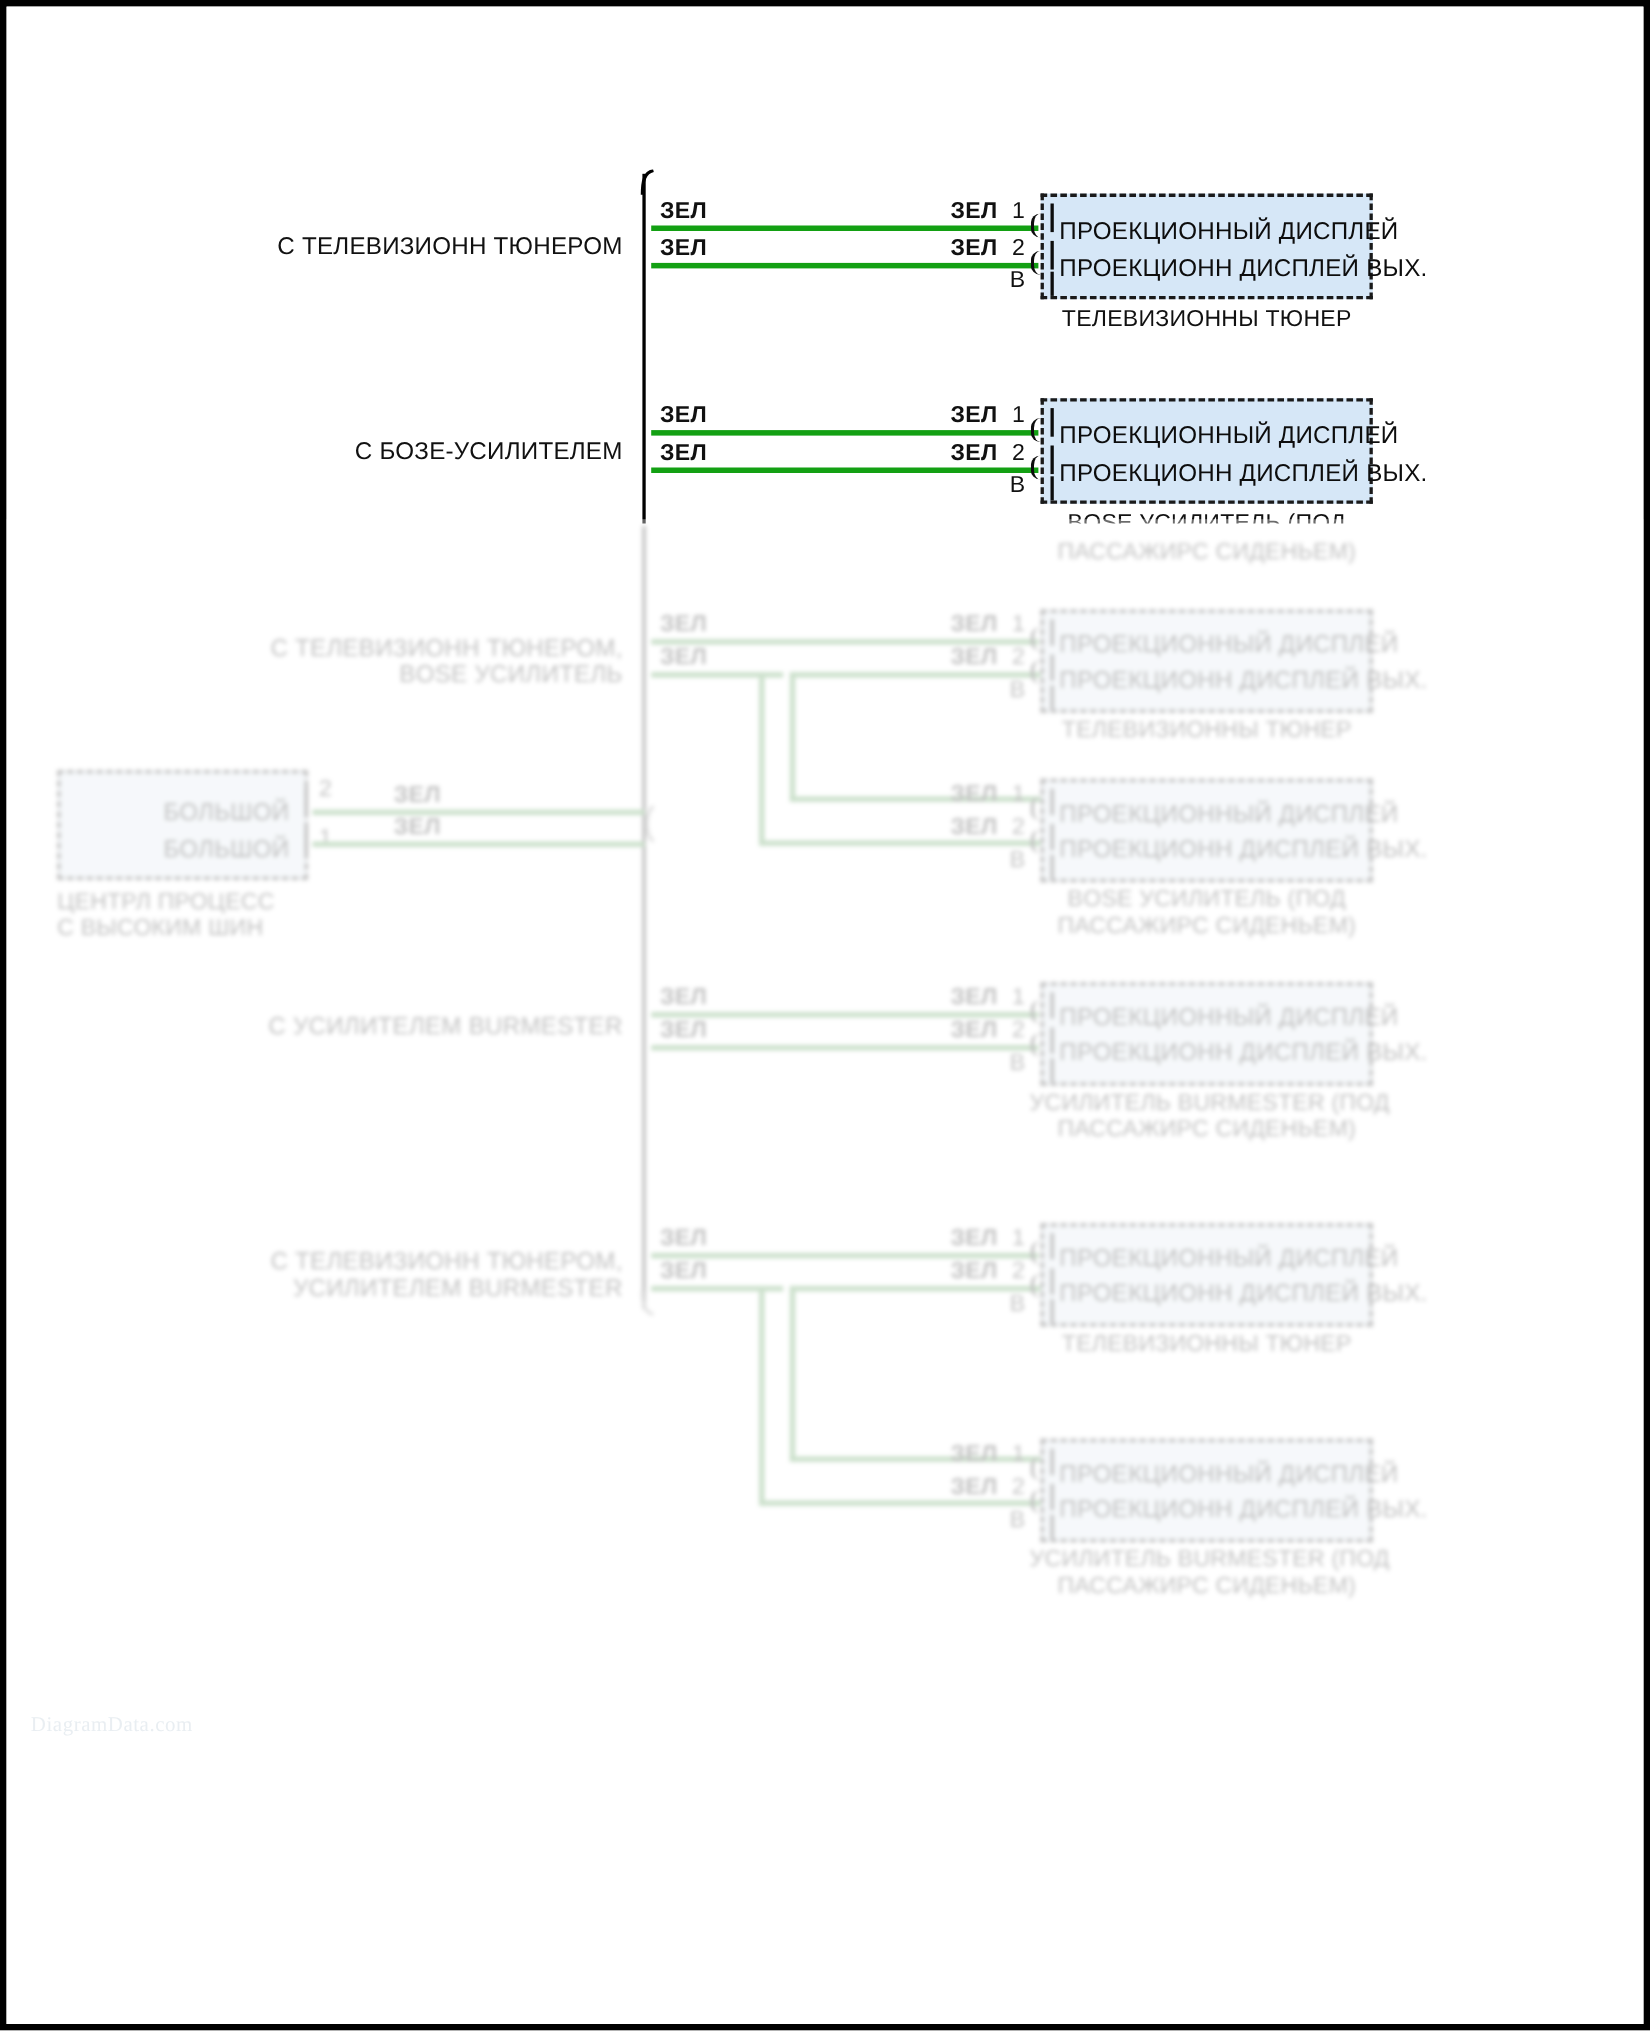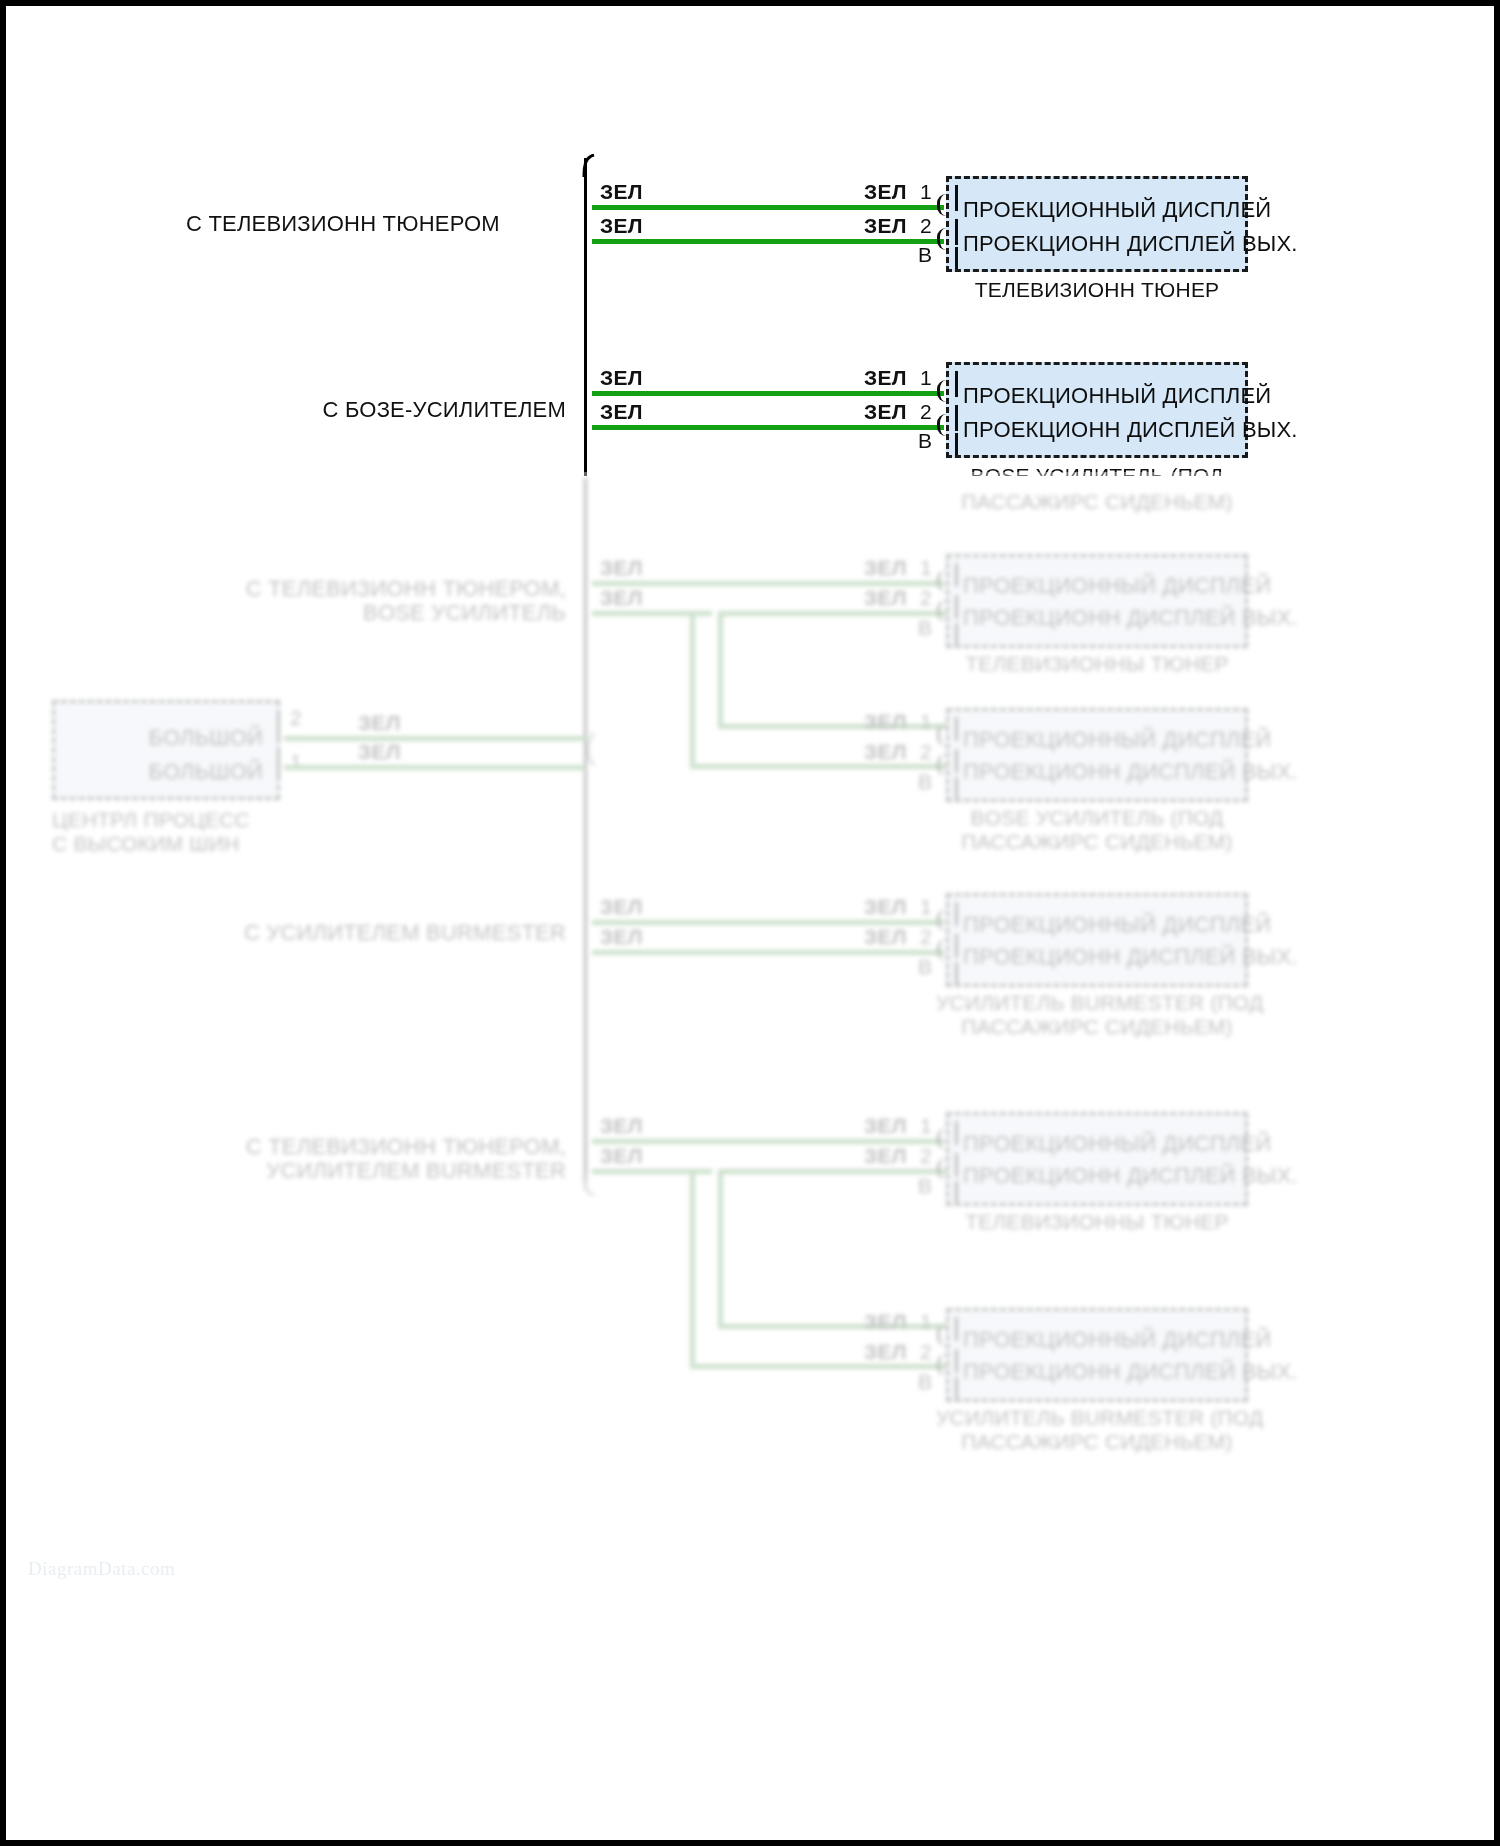--- a/index.html
+++ b/index.html
@@ -142,21 +142,21 @@
 <div id="page">
   <div id="canvas">
 
     <div class="abs" style="left:0;top:0;width:1488px;height:470px;overflow:hidden;">
 
       <div class="bracket-v" style="left:578px; top:152px; height:320px;"></div>
       <svg class="abs" style="left:568px;top:148px;width:22px;height:24px;" viewBox="0 0 22 24">
           <path d="M20 1 C12 3 10 10 10 23" stroke="#000" stroke-width="3" fill="none"></path>
         </svg>
 
-      <div class="group-lbl" style="left:180px; top:205px; width:380px; text-align:left;">С ТЕЛЕВИЗИОНН ТЮНЕРОМ</div>
+      <div class="group-lbl" style="left:180px; top:205px; width:380px; text-align:right;">С ТЕЛЕВИЗИОНН ТЮНЕРОМ</div>
 
       <div class="wire-lbl" style="left:594px; top:174px;">ЗЕЛ</div>
       <div class="wire" style="left:586px; top:199px; width:352px;"></div>
 
       <div class="wire-lbl" style="left:594px; top:208px;">ЗЕЛ</div>
       <div class="wire" style="left:586px; top:233px; width:352px;"></div>
 
       <div class="wire-lbl" style="left:858px; top:174px;">ЗЕЛ</div>
       <div class="wire-lbl" style="left:858px; top:208px;">ЗЕЛ</div>
 
@@ -167,21 +167,21 @@
       <div class="tick" style="left:931px; top:188px;"></div>
       <div class="tick" style="left:931px; top:222px;"></div>
 
       <div class="conn-box" style="left:940px; top:170px; width:302px; height:96px;">
         <div class="vbar" style="left:6px; top:6px; height:26px;"></div>
         <div class="vbar" style="left:6px; top:40px; height:26px;"></div>
         <div class="vbar" style="left:6px; top:68px; height:22px;"></div>
         <div class="row" style="top:18px;">ПРОЕКЦИОННЫЙ ДИСПЛЕЙ</div>
         <div class="row" style="top:52px;">ПРОЕКЦИОНН ДИСПЛЕЙ ВЫХ.</div>
       </div>
-      <div class="box-caption" style="left:940px; top:272px; width:302px;">ТЕЛЕВИЗИОНН ТЮНЕР</div>
+      <div class="box-caption" style="left:940px; top:272px; width:302px;">ТЕЛЕВИЗИОННЫ ТЮНЕР</div>
 
       <div class="group-lbl" style="left:180px; top:391px; width:380px; text-align:right;">С БОЗЕ-УСИЛИТЕЛЕМ</div>
 
       <div class="wire-lbl" style="left:594px; top:360px;">ЗЕЛ</div>
       <div class="wire" style="left:586px; top:385px; width:352px;"></div>
 
       <div class="wire-lbl" style="left:594px; top:394px;">ЗЕЛ</div>
       <div class="wire" style="left:586px; top:419px; width:352px;"></div>
 
       <div class="wire-lbl" style="left:858px; top:360px;">ЗЕЛ</div>

